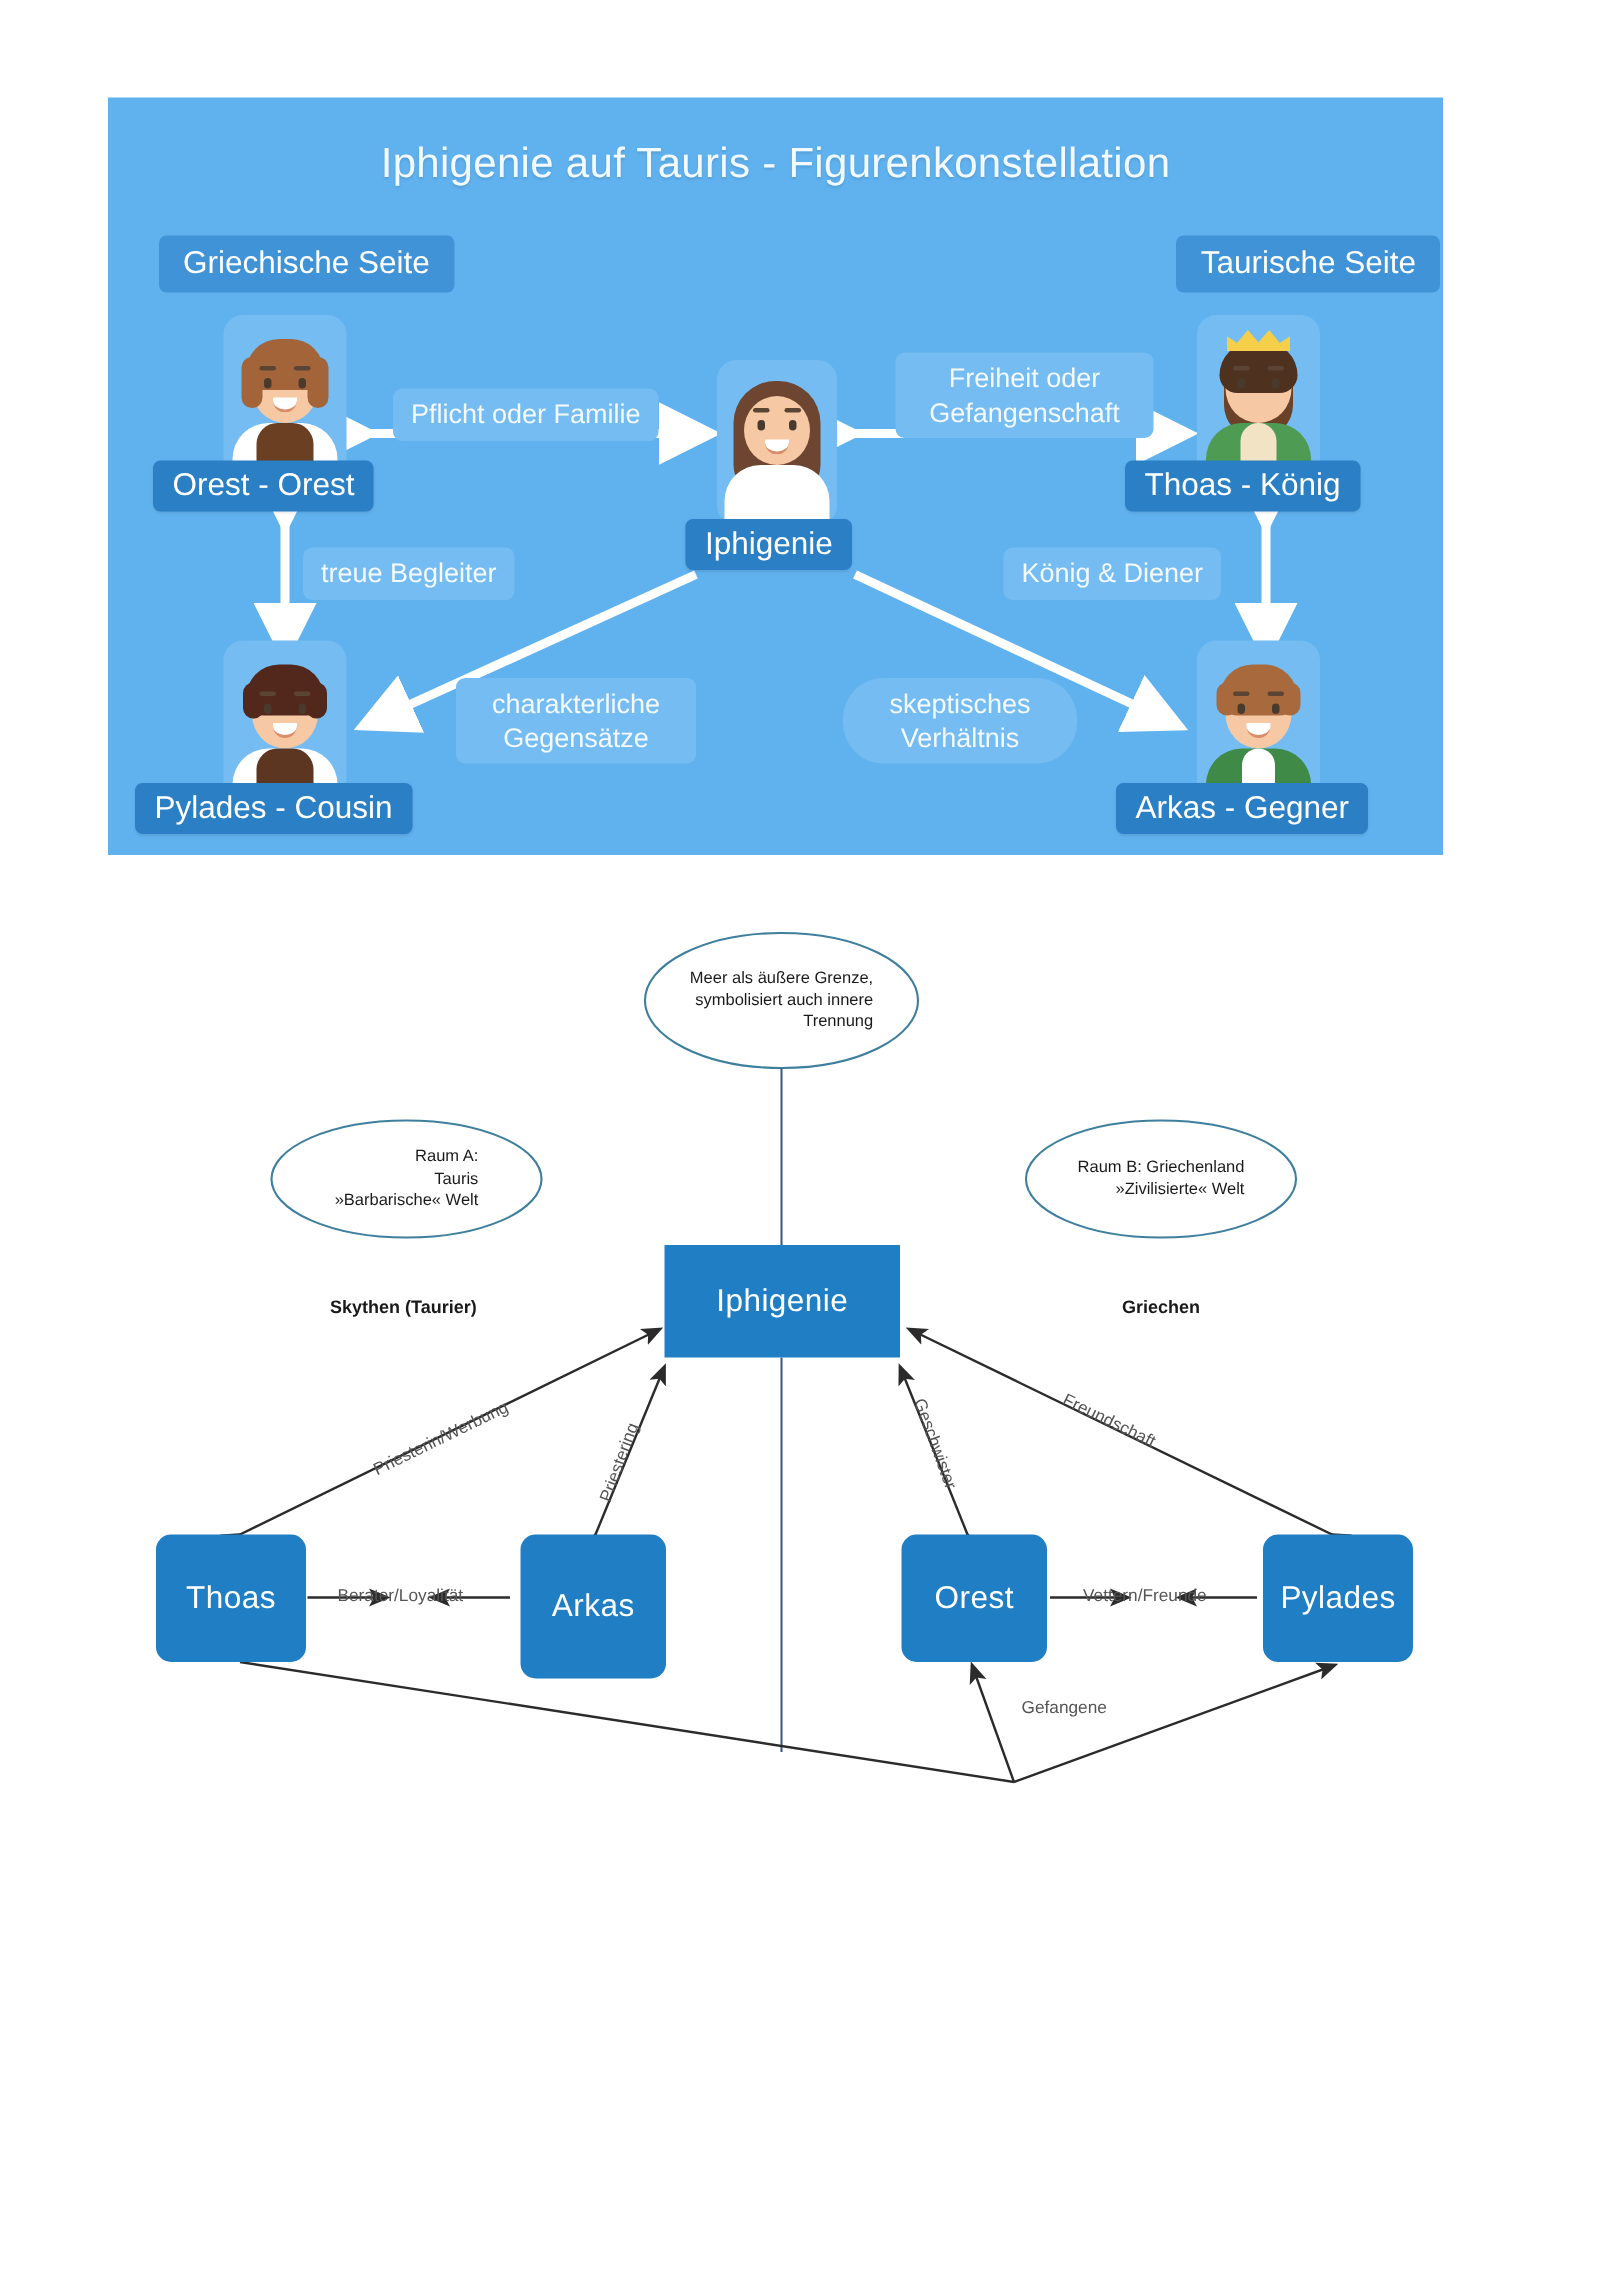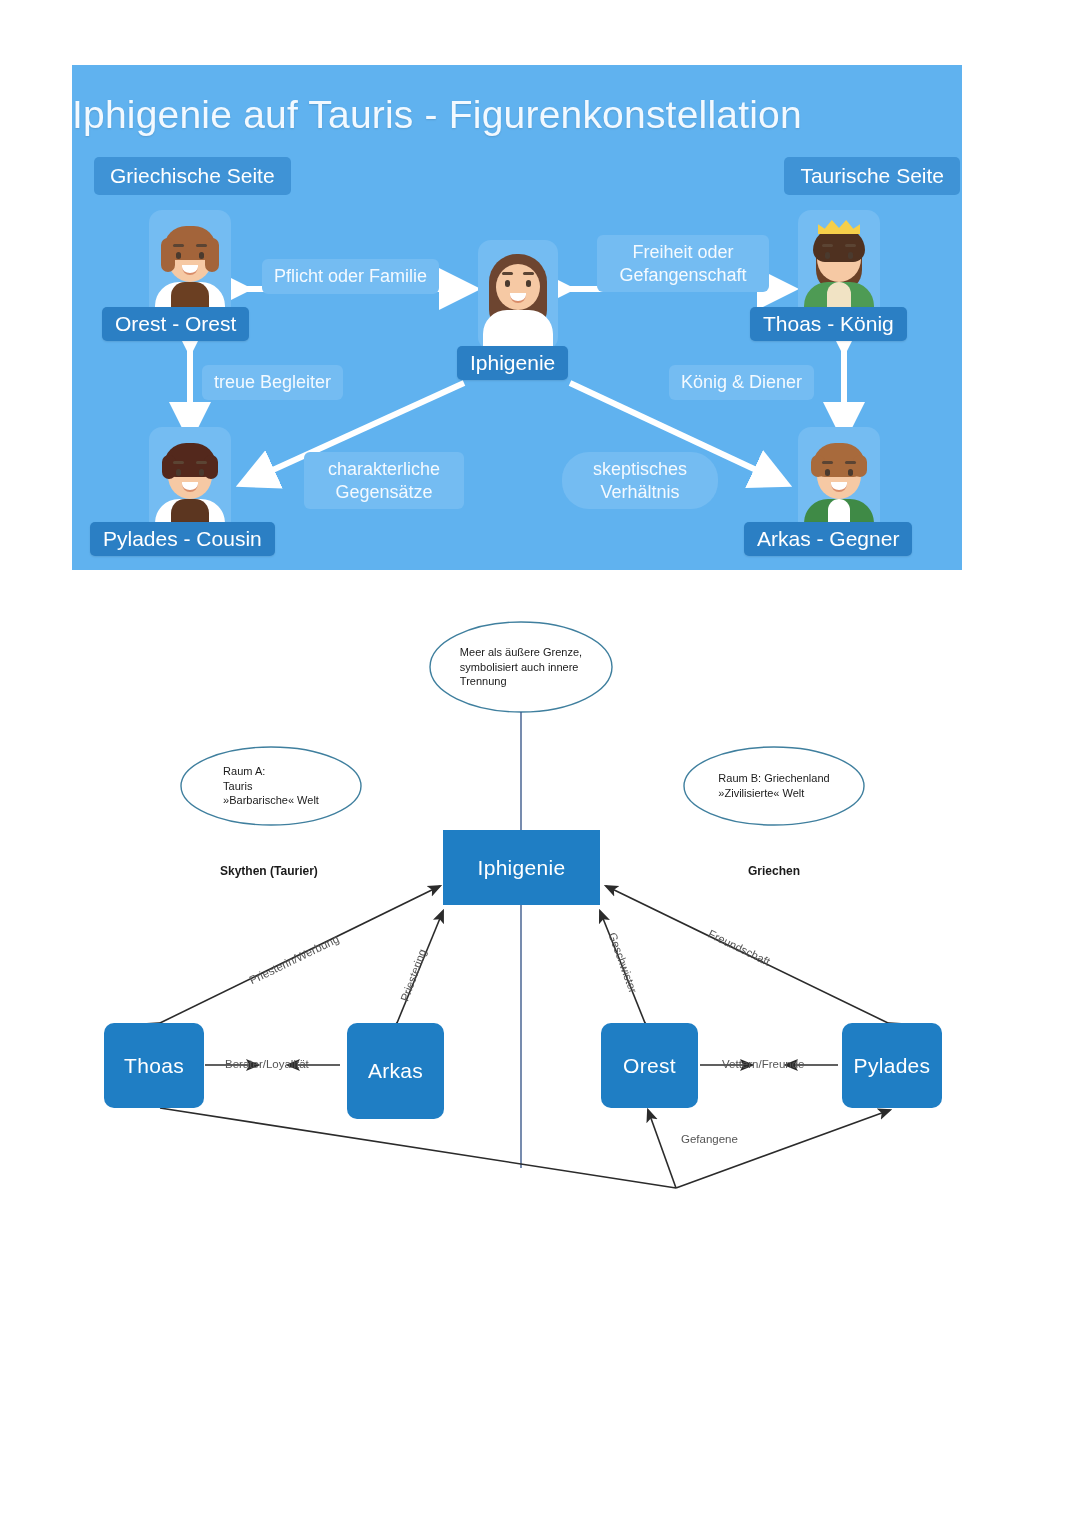--- a/index.html
+++ b/index.html
@@ -9,27 +9,27 @@
     font-family:"Liberation Sans", sans-serif;
     position:relative;overflow:hidden;
   }
 
   
   #infographic{
     position:absolute;left:72px;top:65px;width:890px;height:505px;
     background:#60b2ef;overflow:hidden;
   }
   #infographic .title{
-    position:absolute;left:0;top:28px;width:890px;text-align:left;
-    color:#f2f9ff;font-size:39px;letter-spacing:.2px;
+    position:absolute;left:0;top:28px;width:890px;text-align:center;
+    color:#f2f9ff;font-size:28px;letter-spacing:.2px;
     text-shadow:0 1px 2px rgba(0,0,0,.12);
   }
   .side-banner{
     position:absolute;background:#3f93d6;color:#ffffff;
-    font-size:21px;padding:7px 16px;border-radius:5px;white-space:nowrap;
+    font-size:21px;padding:7px 16px;border-radius:5px;white-space:nowrap;margin-left:12px;
   }
   .side-banner.left{left:22px;top:92px;}
   .side-banner.right{right:2px;top:92px;}
 
   .avatar{
     position:absolute;width:82px;height:112px;border-radius:13px;
     background:#74bcf2;overflow:hidden;
   }
   .avatar .head{
     position:absolute;left:50%;transform:translateX(-50%);
@@ -87,21 +87,21 @@
   #mindmap{position:absolute;left:0;top:575px;width:1080px;height:680px;}
   #mindmap svg{position:absolute;left:0;top:0;}
   .node-box{
     position:absolute;background:#1f7ec4;color:#ffffff;
     display:flex;align-items:center;justify-content:center;
     font-size:21px;letter-spacing:.3px;
   }
   .node-box.rounded{border-radius:10px;}
   .ellipse-label{
     position:absolute;display:flex;align-items:center;justify-content:center;
-    text-align:left;color:#1a1a1a;font-size:11px;line-height:1.35;
+    text-align:right;color:#1a1a1a;font-size:11px;line-height:1.35;
     white-space:pre-line;
   }
   .group-label{
     position:absolute;color:#1a1a1a;font-size:12px;font-weight:bold;white-space:nowrap;
   }
   .edge-label{
     position:absolute;color:#555555;font-size:11.5px;white-space:nowrap;
   }
   .edge-label.rot{transform-origin:left center;}
 </style>

